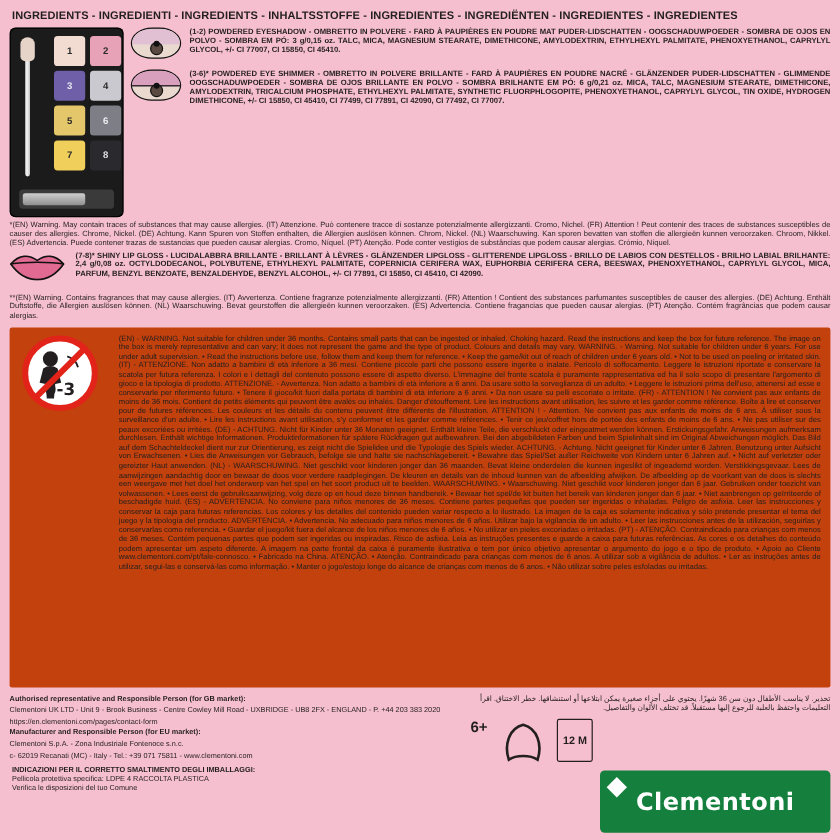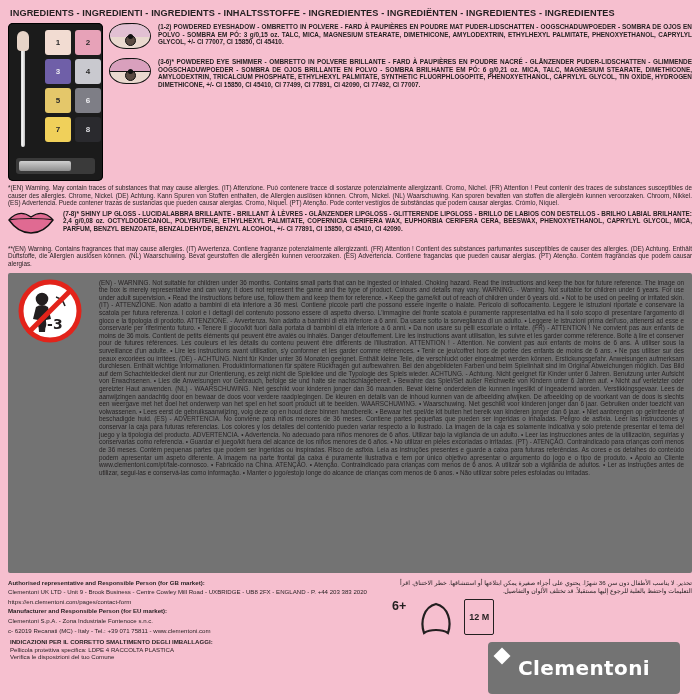--- a/index.html
+++ b/index.html
@@ -67,21 +67,21 @@
 
   .lips { width:40px; height:22px; position:relative; }
   .lips svg { display:block; }
 
   
   .warn-block { font-size:6.3px; line-height:1.2; text-align:justify; margin-top:3px; }
   .warn-block p { margin:0 0 3px 0; }
 
   
   .white-box {
-    background:#737373; border-radius:2px; margin-top:5px; padding:6px 8px 15px 8px;
+    background:#c2410c; border-radius:2px; margin-top:5px; padding:6px 8px 15px 8px;
     position:relative; min-height:300px;
   }
   .wb-top { display:flex; gap:7px; align-items:flex-start; }
   .no03 { flex:0 0 auto; width:76px; height:70px; position:relative; }
   .no03 svg { display:block; }
   .wb-text { font-size:6.35px; line-height:1.2; text-align:justify; }
   .wb-text p { margin:0 0 2.5px 0; }
 
   
   .footer { margin-top:6px; display:flex; gap:8px; }
@@ -93,22 +93,22 @@
   .age6 { display:flex; flex-direction:column; align-items:center; }
   .age6 .badge { font-size:12.5px; font-weight:bold; }
   .period { width:38px; height:40px; position:relative; }
   .m12 { width:30px; height:36px; border:1.6px solid #231f20; border-radius:2px;
     display:flex; align-items:center; justify-content:center; font-size:9px; font-weight:bold; }
 
   .bottom-bar { position:absolute; left:0; right:0; bottom:0; height:66px; }
   .bb-left { position:absolute; left:10px; top:4px; width:400px; font-size:6.1px; line-height:1.25; }
   .bb-left b { font-weight:bold; }
   .logo-box {
-    position:absolute; right:20px; bottom:6px; width:192px; height:52px;
-    background:#737373; border-radius:4px; display:flex; align-items:center; justify-content:center;
+    position:absolute; right:8px; bottom:6px; width:192px; height:52px;
+    background:#15803d; border-radius:4px; display:flex; align-items:center; justify-content:center;
   }
   .logo-box .word { color:#fff; font-size:20px; font-weight:bold; letter-spacing:.4px;
     font-family:"DejaVu Sans", sans-serif; }
   .logo-box .sq { position:absolute; left:8px; top:8px; width:12px; height:12px;
     background:#fff; transform:rotate(45deg); }
 </style>
 </head>
 <body>
 
 <div class="page">

